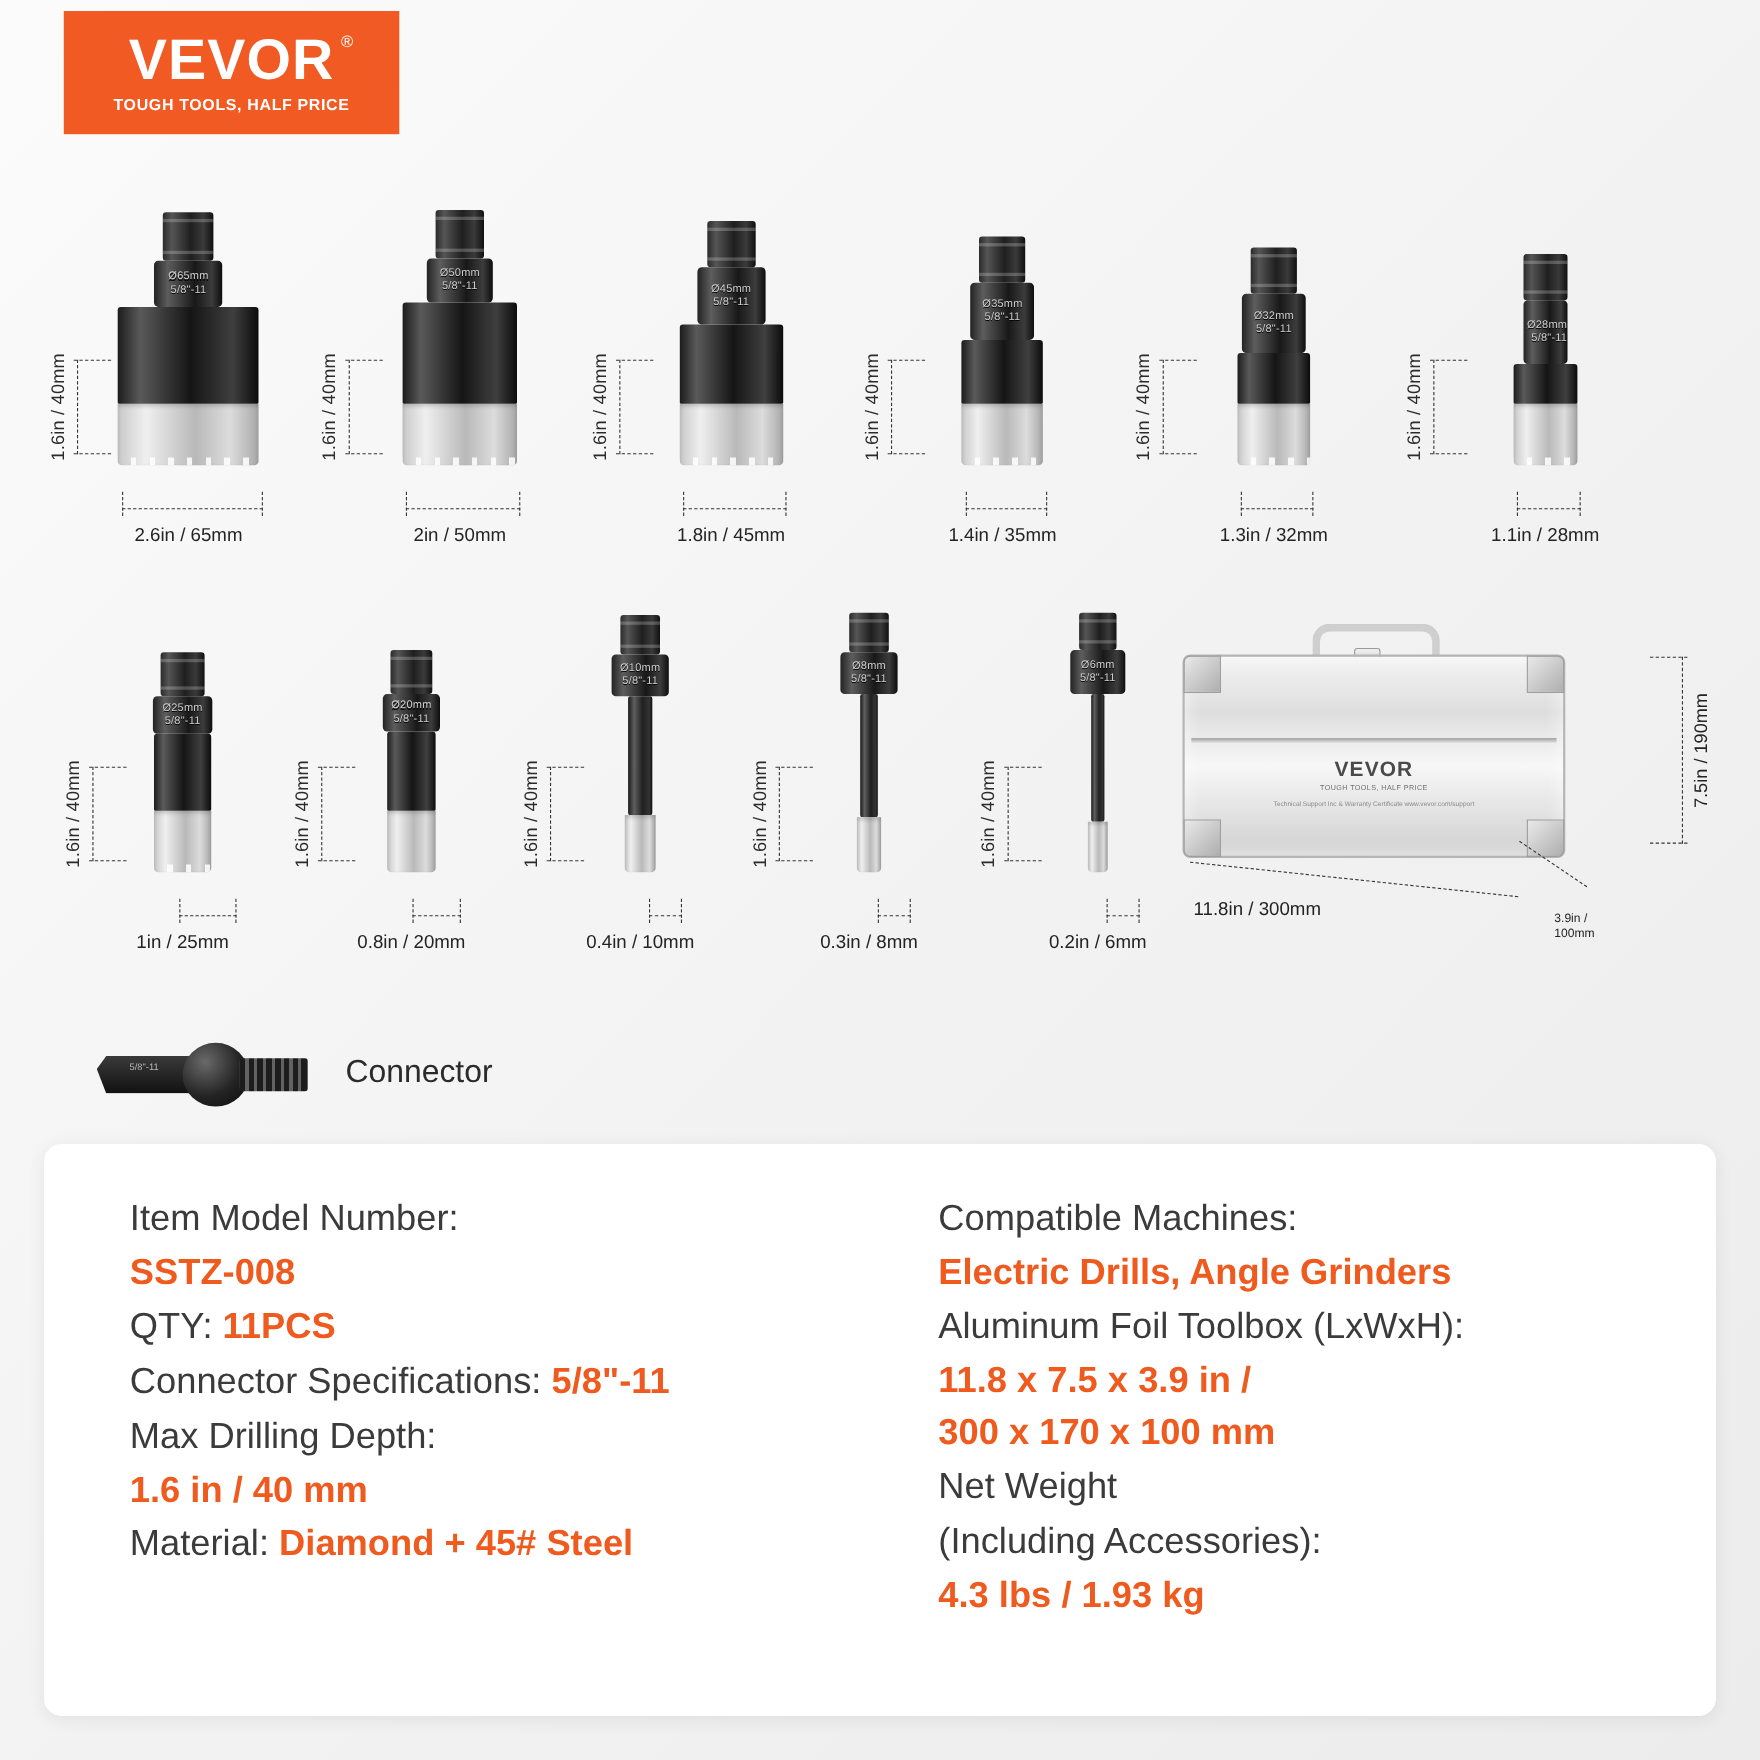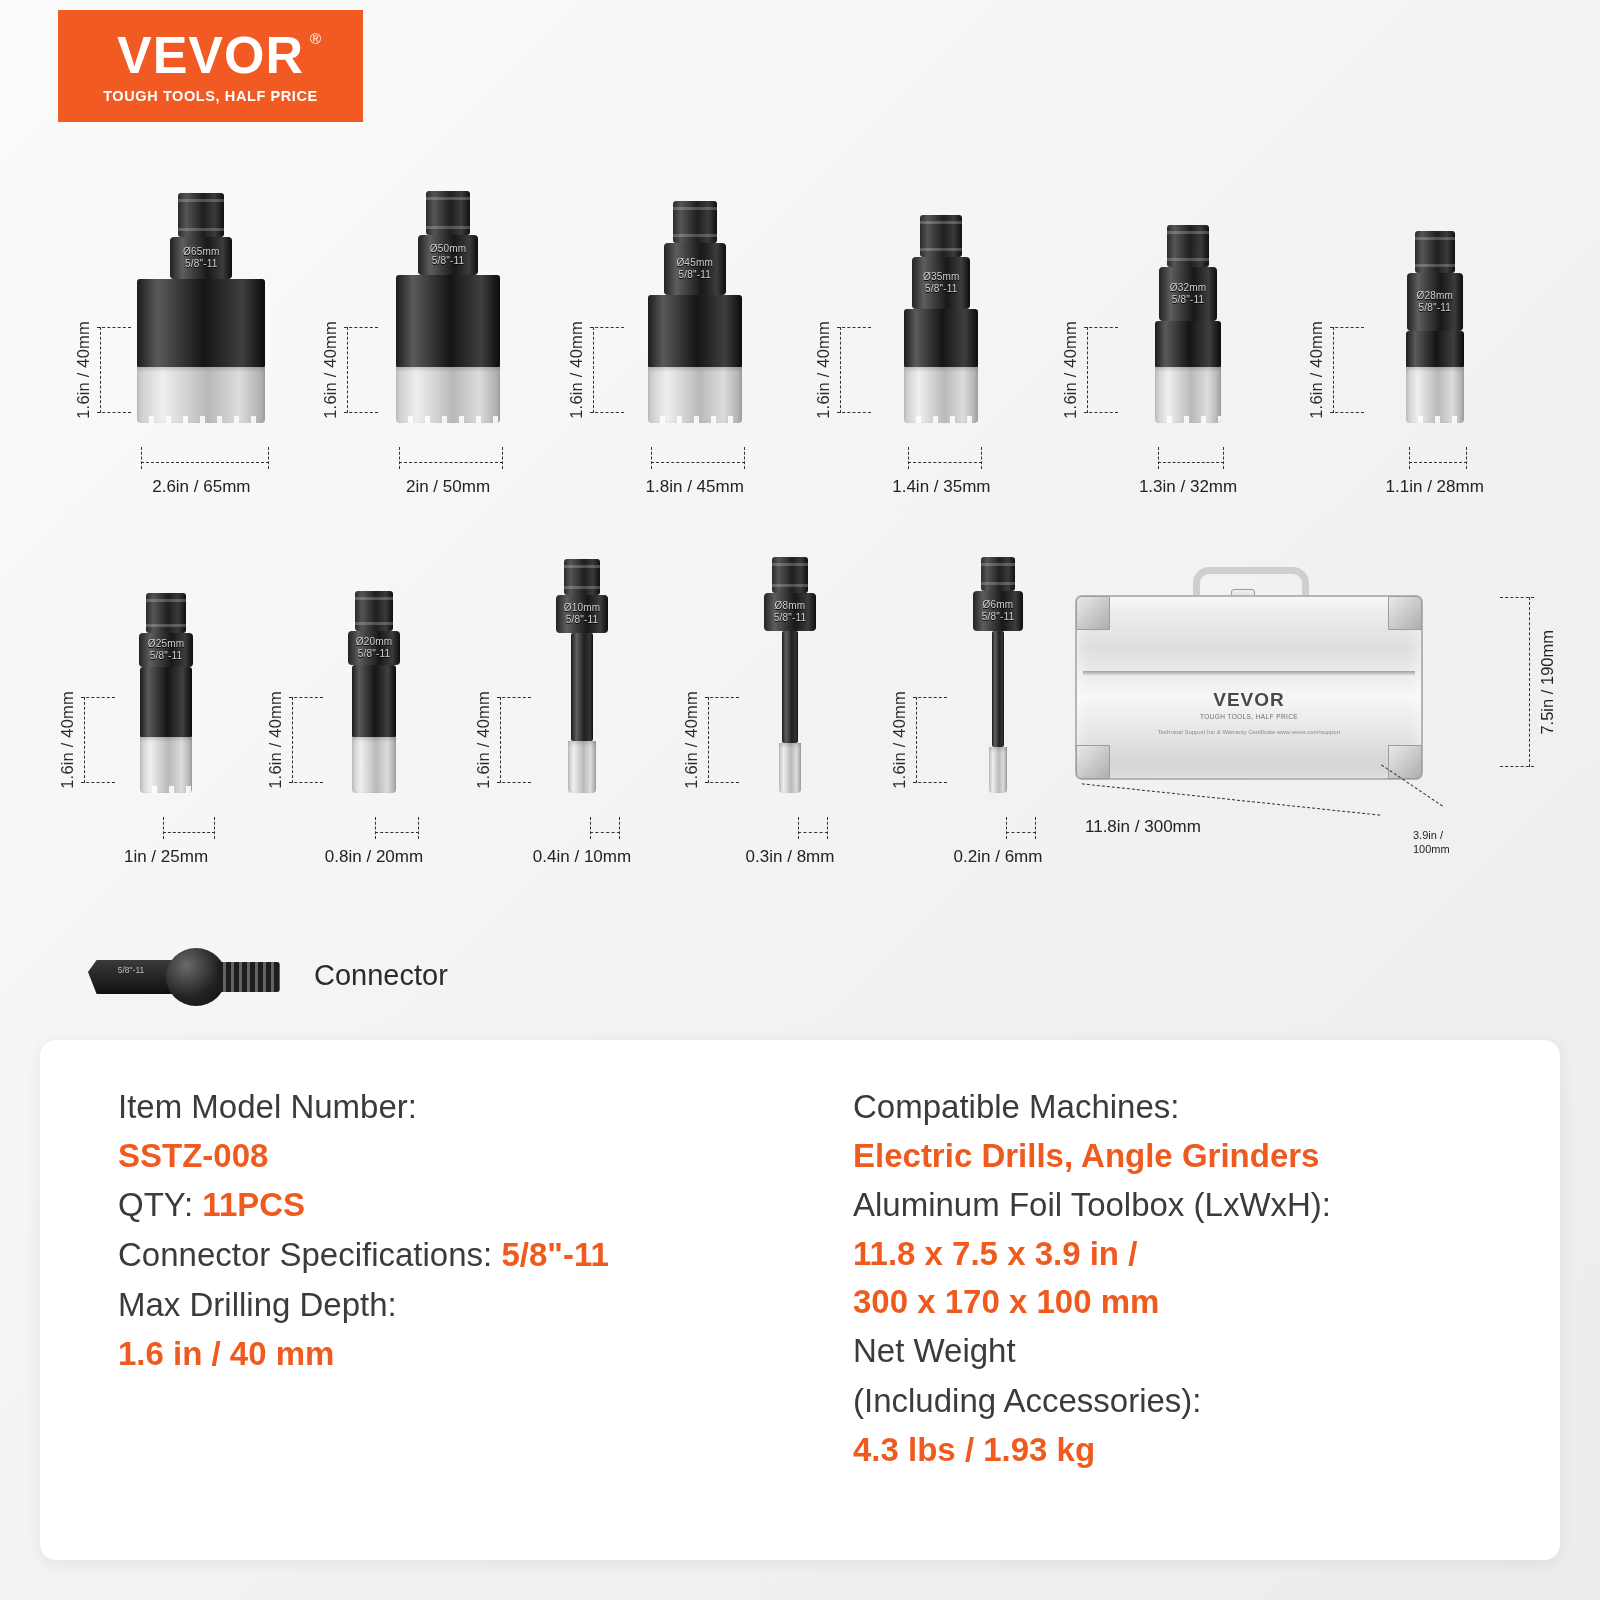--- a/index.html
+++ b/index.html
@@ -29,21 +29,21 @@
     position: absolute; right: -18px; top: 2px;
     font-size: 15px; font-weight: normal;
   }
   .logo-sub {
     color: #fff; font-size: 14.5px; letter-spacing: 0.6px;
     margin-top: 7px; font-weight: bold;
   }
 
   
   .row { position: absolute; display: flex; }
-  #row1 { left: 78px; top: 175px; width: 1480px; }
+  #row1 { left: 48px; top: 175px; width: 1480px; }
   #row2 { left: 62px; top: 545px; width: 1040px; }
 
   .bit-cell {
     position: relative;
     width: 253px;
     height: 340px;
   }
   .bit-wrap {
     position: absolute;
     left: 50%; transform: translateX(-50%);
@@ -379,21 +379,21 @@
       </div>
       <div class="dim-h-rule" style="width: 66px; left: 93.5px;"></div>
       <div class="dim-bottom">1.3in / 32mm</div>
     </div>
     <div class="bit-cell">
       <div class="bit-wrap">
         <div class="shank" style="width: 40px; height: 42px;">
           <div class="ring" style="top: 6px;"></div>
           <div class="ring" style="bottom: 6px;"></div>
         </div>
-        <div class="collar" style="width: 56px; height: 58px;">
+        <div class="collar" style="width: 40px; height: 58px; align-items: flex-end;">
           <div class="lab">Ø28mm</div>
           <div class="lab">5/8"-11</div>
         </div>
         <div class="barrel" style="width: 58px; height: 36px;"></div>
         <div class="seg notched" style="width: 58px; height: 56px;"></div>
       </div>
       <div class="dim-left">
         <div class="dim-v-text">1.6in / 40mm</div>
         <div class="dim-v-rule"></div>
       </div>
@@ -539,20 +539,21 @@
 </div>
 
 <div class="spec-card">
   <div class="spec-col left" id="spec-left">
       <div class="spec-line"><span>Item Model Number:</span></div>
       <div class="spec-strong"><span class="spec-val">SSTZ-008</span></div>
       <div class="spec-line"><span>QTY: </span><span class="spec-val">11PCS</span></div>
       <div class="spec-line"><span>Connector Specifications: </span><span class="spec-val">5/8"-11</span></div>
       <div class="spec-line"><span>Max Drilling Depth:</span></div>
       <div class="spec-strong"><span class="spec-val">1.6 in / 40 mm</span></div>
+      <div class="spec-line"><span>Material: </span><span class="spec-val">Diamond + 45# Steel</span></div>
     </div>
   <div class="spec-col right" id="spec-right">
       <div class="spec-line"><span>Compatible Machines:</span></div>
       <div class="spec-strong"><span class="spec-val">Electric Drills, Angle Grinders</span></div>
       <div class="spec-line"><span>Aluminum Foil Toolbox (LxWxH):</span></div>
       <div class="spec-strong"><span class="spec-val">11.8 x 7.5 x 3.9 in /</span></div>
       <div class="spec-strong"><span class="spec-val">300 x 170 x 100 mm</span></div>
       <div class="spec-line"><span>Net Weight</span></div>
       <div class="spec-line"><span>(Including Accessories):</span></div>
       <div class="spec-strong"><span class="spec-val">4.3 lbs / 1.93 kg</span></div>

